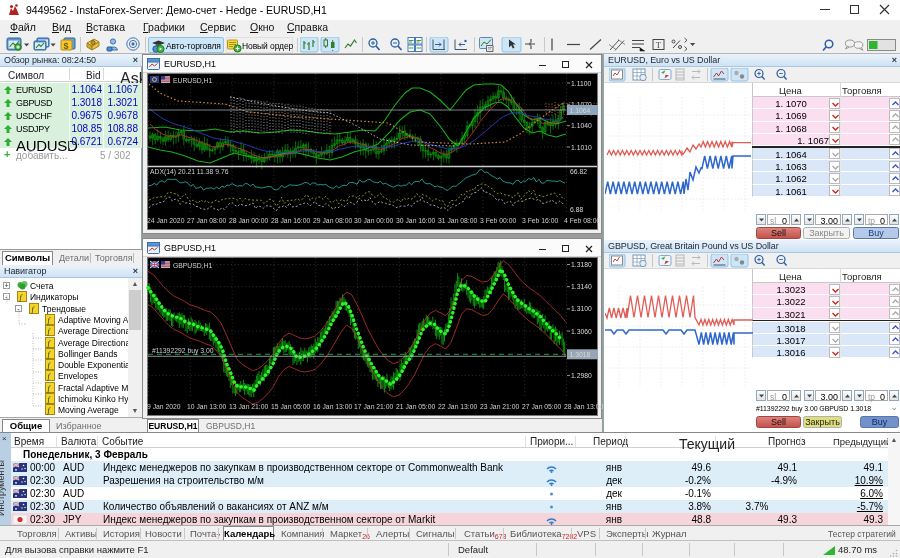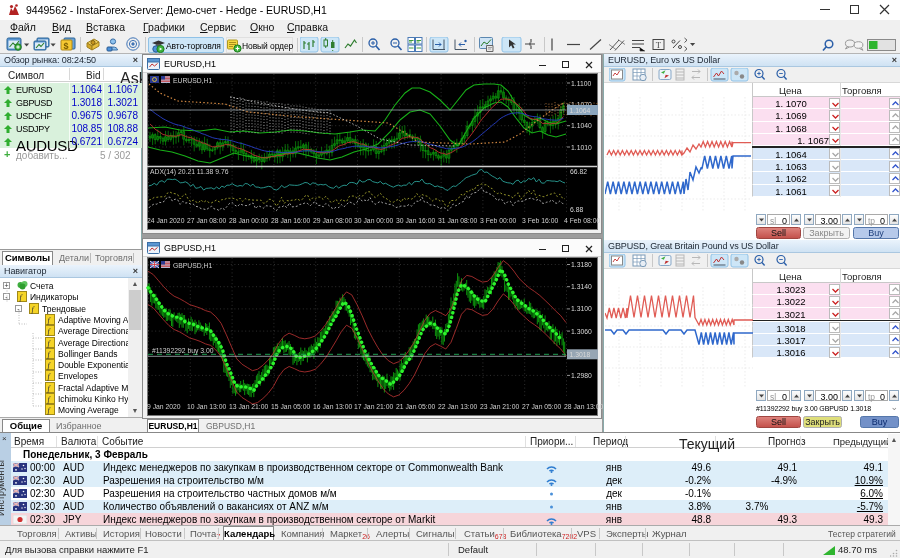--- a/index.html
+++ b/index.html
@@ -1077,21 +1077,20 @@
           <rect x="2.6" y="0" width="0.9" height="4" fill="#fff"></rect>
           <rect x="1" y="1.8" width="4" height="0.5" fill="#c33"></rect>
           <circle cx="10.5" cy="2.5" r="0.8" fill="#fff"></circle>
           <circle cx="9" cy="6" r="0.7" fill="#fff"></circle>
           <circle cx="12" cy="5.5" r="0.7" fill="#fff"></circle>
           <circle cx="3" cy="6.8" r="0.9" fill="#fff"></circle>
         </svg>
       </span>
 <span class="abs" style="left:19px;top:1px">02:30</span>
 <span class="abs" style="left:52px;top:1px">AUD</span>
-<span class="abs" style="left:92px;top:1px;white-space:nowrap">Разрешения на строительство частных домов м/м</span>
 <span class="abs" style="left:534px;top:1.5px">
         <svg width="13" height="10">
           <circle cx="6.5" cy="5" r="1.5" fill="#4a90d9"></circle>
         </svg>
       </span>
 <span class="abs" style="left:574px;top:1px;width:37px;text-align:right">дек</span>
 <span class="abs" style="left:620px;top:1px;width:80px;text-align:right">-0.1%</span>
 <span class="abs" style="left:706px;top:1px;width:80px;text-align:right"></span>
 <span class="abs" style="left:784px;top:1px;width:88px;text-align:right;text-decoration:underline;">6.0%</span>
 </div>

